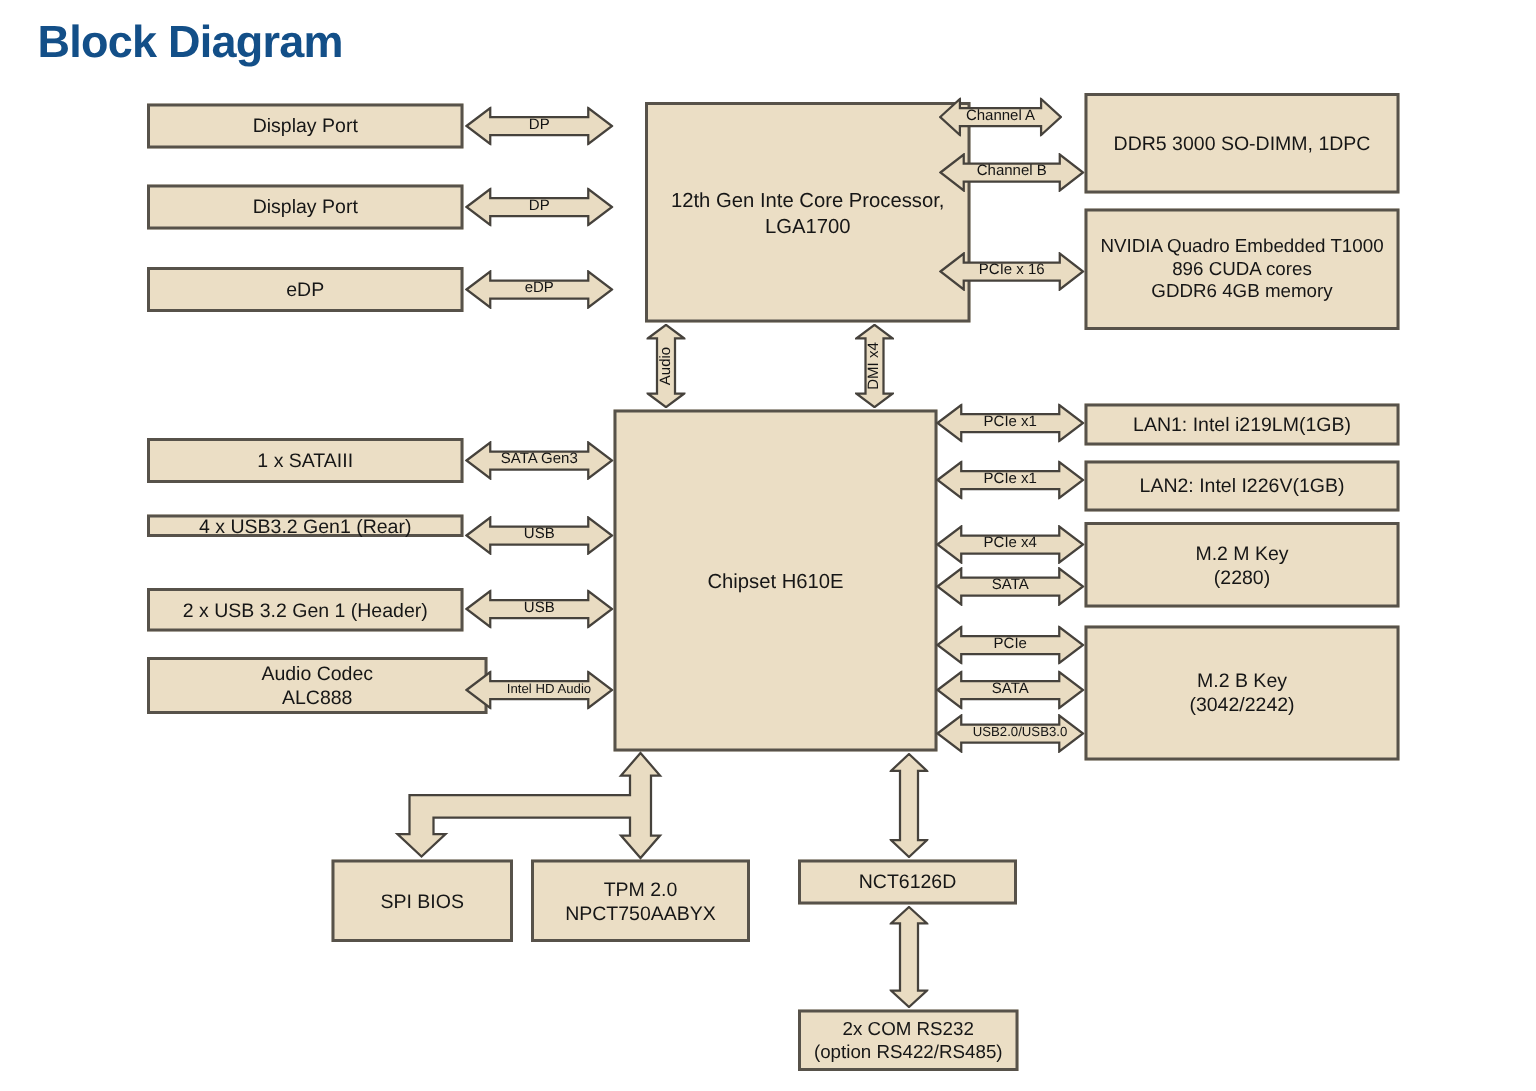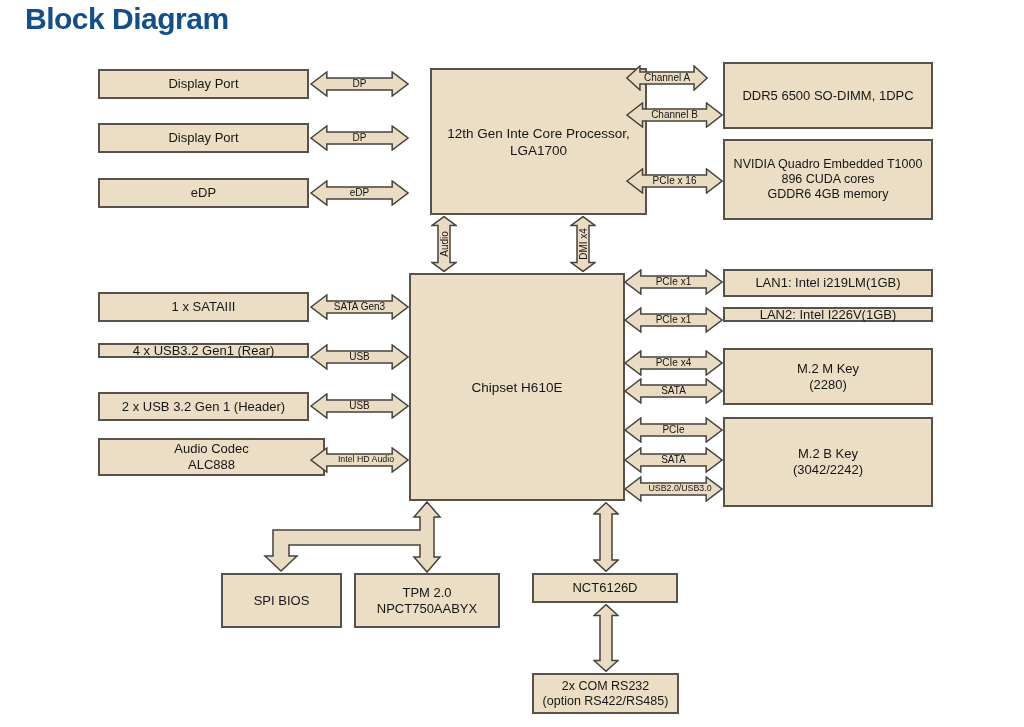--- a/index.html
+++ b/index.html
@@ -1,21 +1,21 @@
 <!DOCTYPE html>
 <html><head>
 <meta charset="utf-8">
 <style>
   html,body{margin:0;padding:0;background:#fff;}
   #stage{
     position:relative;width:1024px;height:727px;background:#ffffff;
     font-family:"Liberation Sans",sans-serif;color:#1a1a1a;overflow:hidden;
   }
   .title{
-    position:absolute;left:25px;top:2px;
+    position:absolute;left:25px;top:12px;
     font-size:30px;font-weight:bold;color:#134f88;letter-spacing:-0.5px;
   }
   .box{
     position:absolute;background:#ebdec5;border:2px solid #57524a;box-sizing:border-box;
     display:flex;flex-direction:column;align-items:center;justify-content:center;
     text-align:center;font-size:13px;line-height:16px;color:#161616;
   }
   .box .bl{display:block;}
   .box.big{font-size:13.5px;line-height:17px;}
   .box.tight{line-height:15px;font-size:12.5px;}
@@ -73,31 +73,31 @@
 
   <div class="box big" style="left:430px;top:68px;width:217px;height:147px">
     <span class="bl">12th Gen Inte Core Processor,</span>
     <span class="bl">LGA1700</span>
   </div>
   <div class="box big" style="left:409px;top:273px;width:216px;height:228px">
     <span class="bl">Chipset H610E</span>
   </div>
 
   <div class="box" style="left:723px;top:62px;width:210px;height:67px">
-    <span class="bl">DDR5 6500 SO-DIMM, 1DPC</span>
+    <span class="bl">DDR5 3000 SO-DIMM, 1DPC</span>
   </div>
   <div class="box tight" style="left:723px;top:139px;width:210px;height:81px">
     <span class="bl">NVIDIA Quadro Embedded T1000</span>
     <span class="bl">896 CUDA cores</span>
     <span class="bl">GDDR6 4GB memory</span>
   </div>
   <div class="box" style="left:723px;top:269px;width:210px;height:28px">
     <span class="bl">LAN1: Intel i219LM(1GB)</span>
   </div>
-  <div class="box" style="left:723px;top:307px;width:210px;height:15px">
+  <div class="box" style="left:723px;top:307px;width:210px;height:34px">
     <span class="bl">LAN2: Intel I226V(1GB)</span>
   </div>
   <div class="box" style="left:723px;top:348px;width:210px;height:57px">
     <span class="bl">M.2 M Key</span>
     <span class="bl">(2280)</span>
   </div>
   <div class="box" style="left:723px;top:417px;width:210px;height:90px">
     <span class="bl">M.2 B Key</span>
     <span class="bl">(3042/2242)</span>
   </div>

